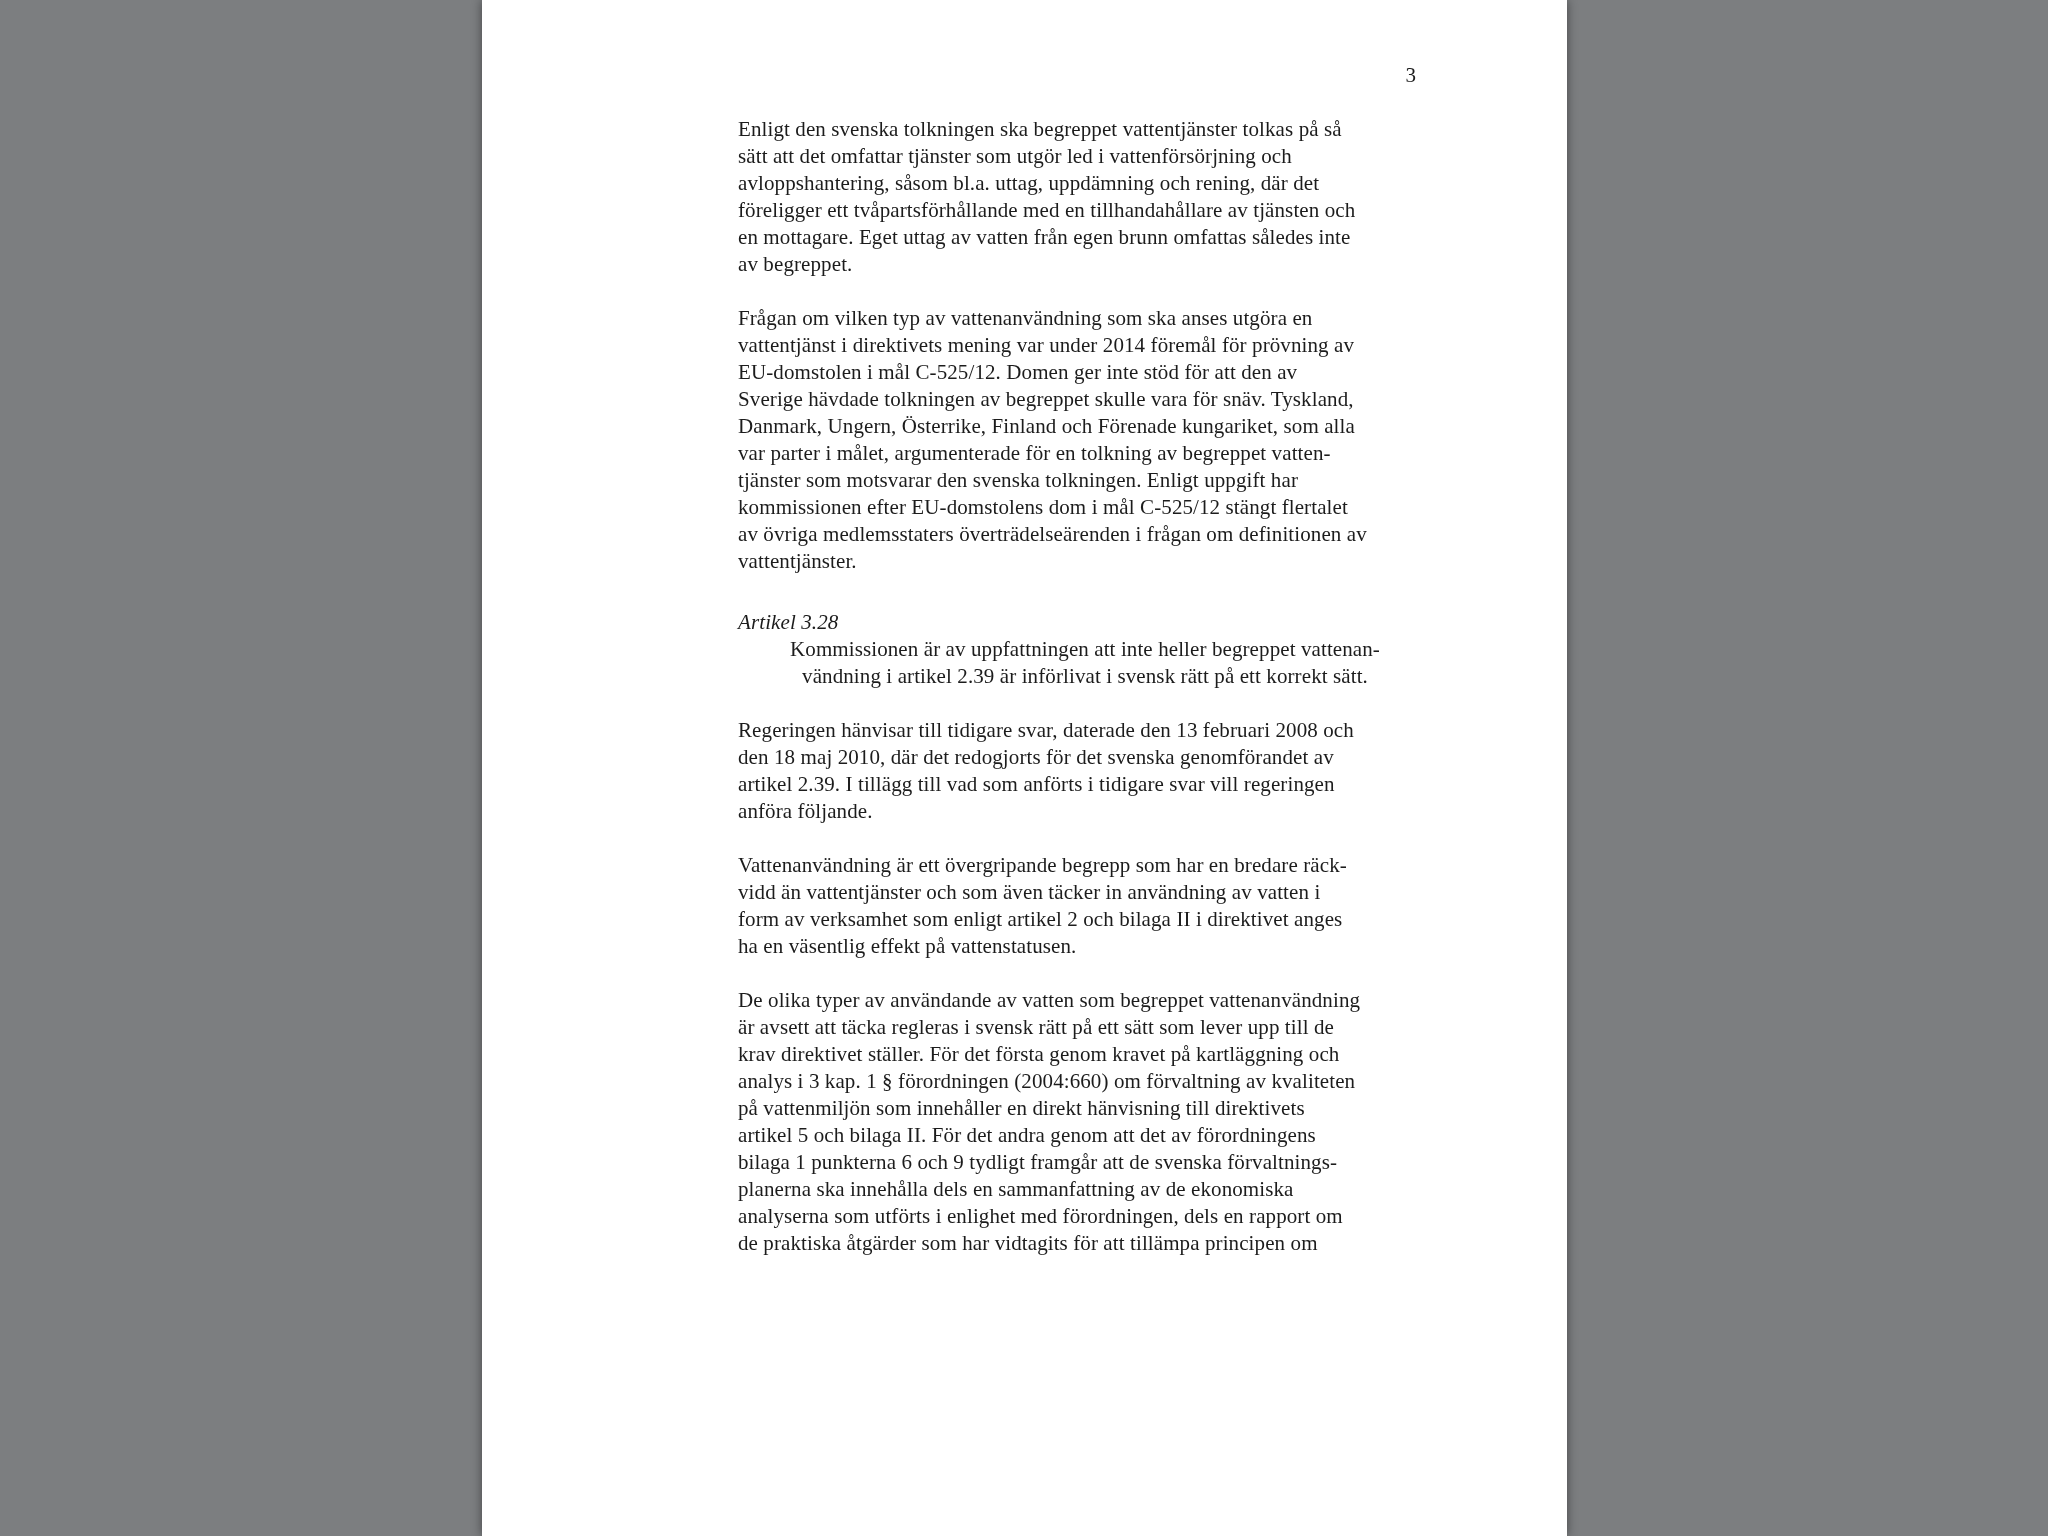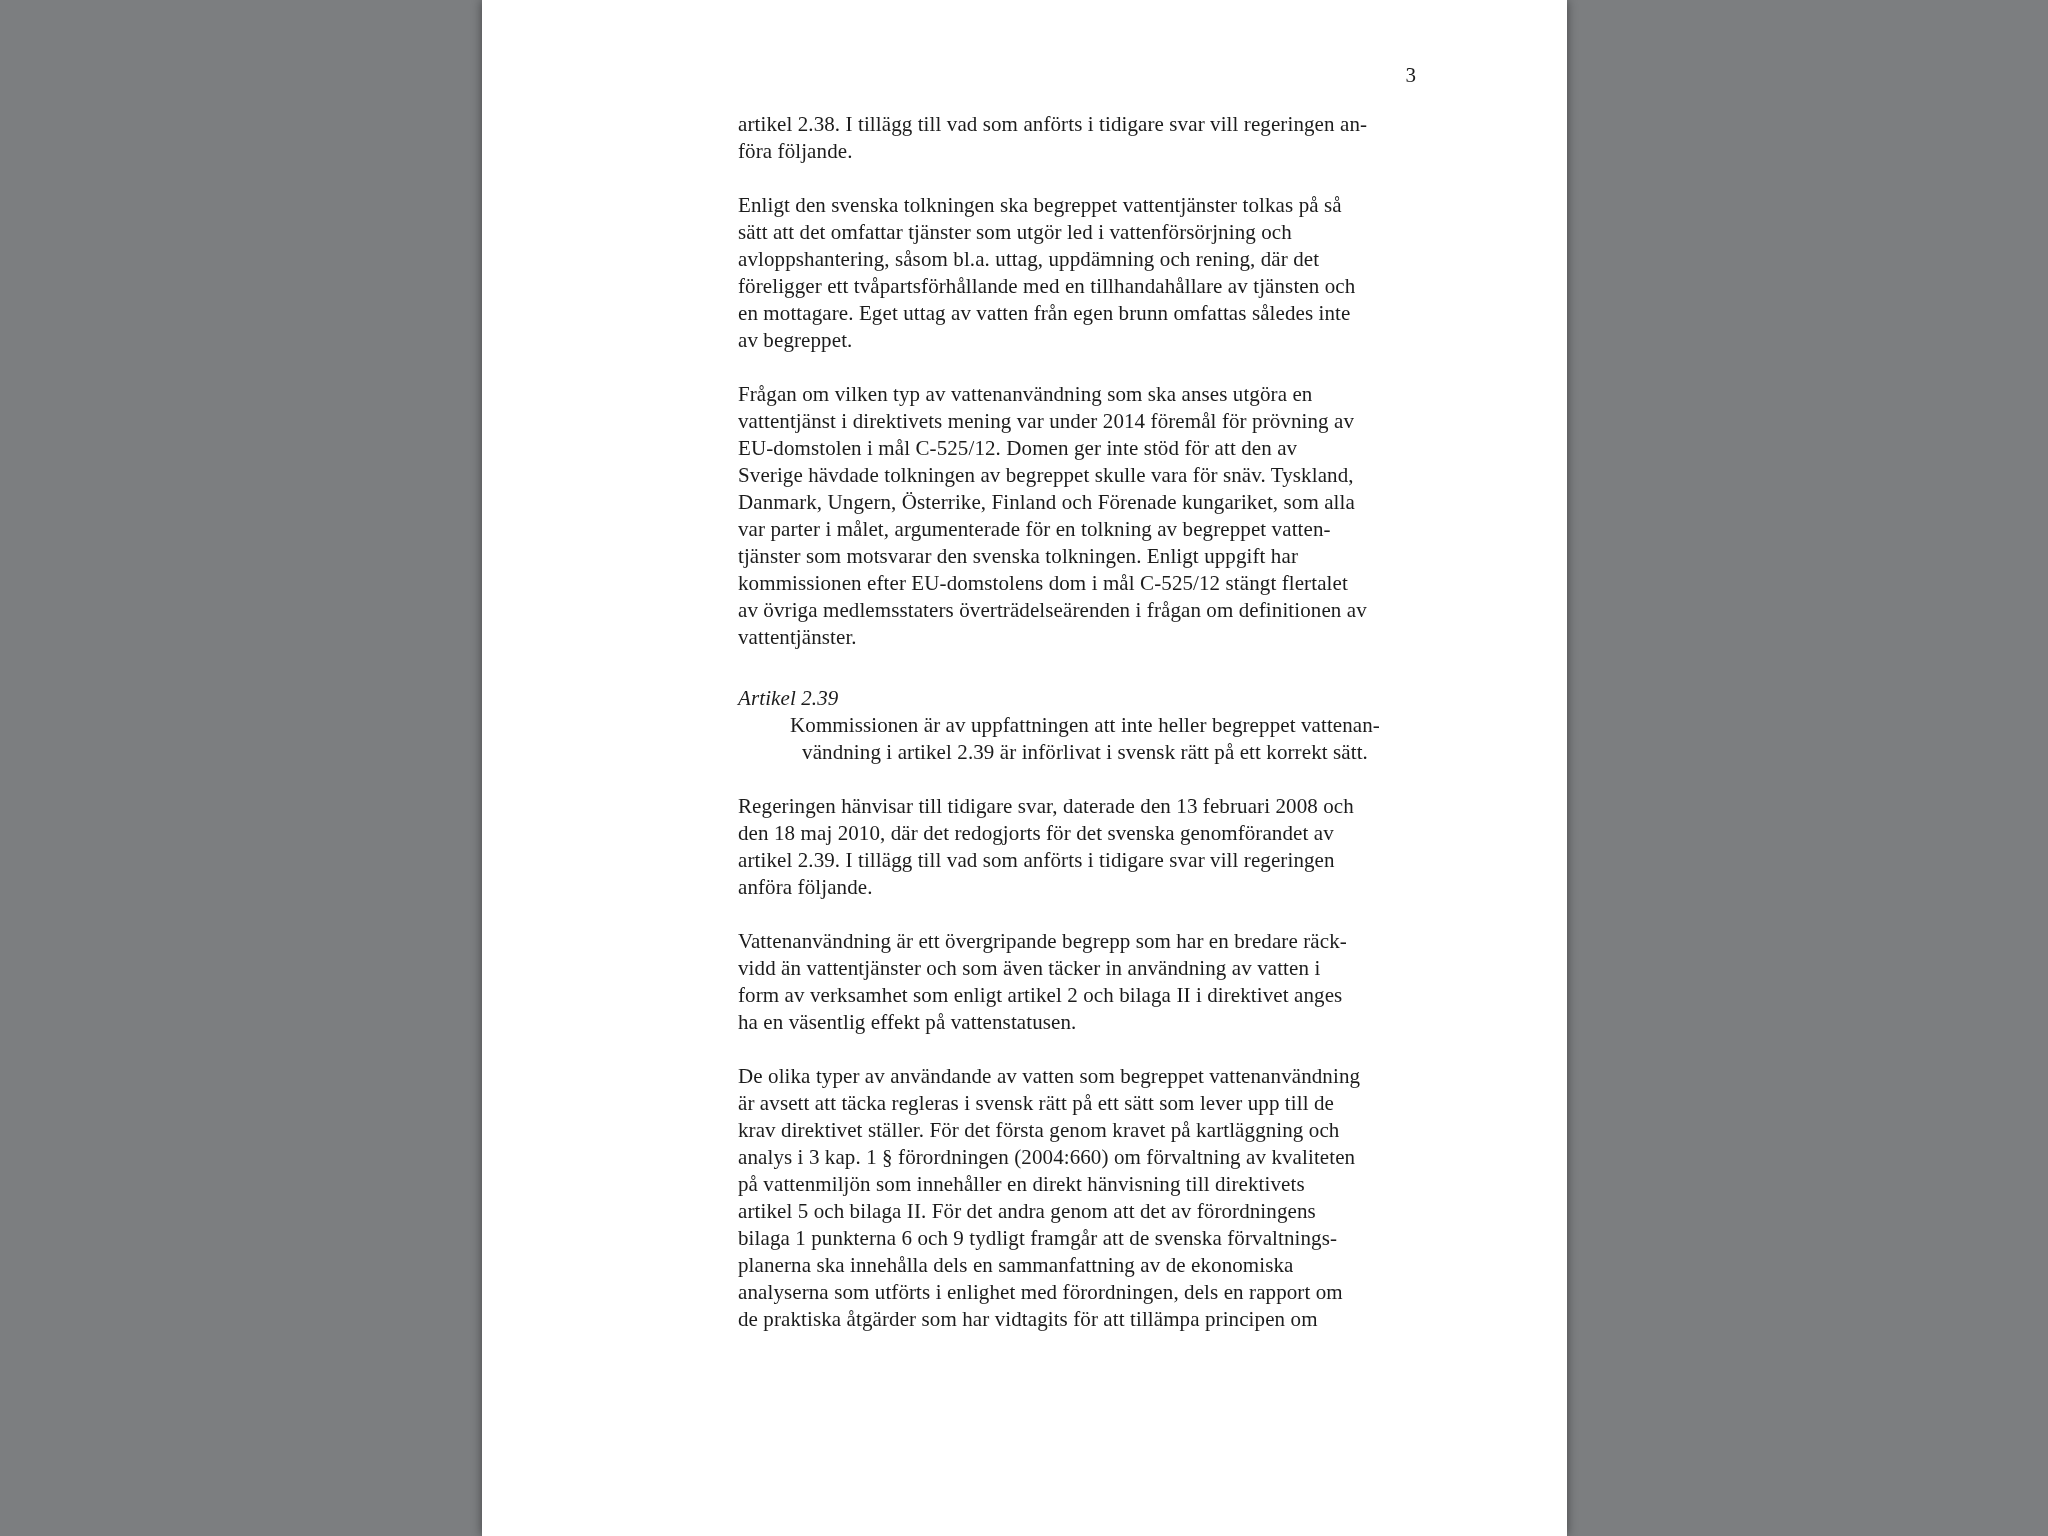--- a/index.html
+++ b/index.html
@@ -58,39 +58,37 @@
     text-align: center;
   }
 </style>
 </head>
 <body>
 
 <div class="viewer">
   <div class="page">
     <div class="content">
       <div class="page-number">3</div>
-      <p class="first">artikel 2.38. I tillägg till vad som anförts i tidigare svar vill regeringen an-
-föra följande.</p>
       <p>Enligt den svenska tolkningen ska begreppet vattentjänster tolkas på så
 sätt att det omfattar tjänster som utgör led i vattenförsörjning och
 avloppshantering, såsom bl.a. uttag, uppdämning och rening, där det
 föreligger ett tvåpartsförhållande med en tillhandahållare av tjänsten och
 en mottagare. Eget uttag av vatten från egen brunn omfattas således inte
 av begreppet.</p>
       <p>Frågan om vilken typ av vattenanvändning som ska anses utgöra en
 vattentjänst i direktivets mening var under 2014 föremål för prövning av
 EU-domstolen i mål C-525/12. Domen ger inte stöd för att den av
 Sverige hävdade tolkningen av begreppet skulle vara för snäv. Tyskland,
 Danmark, Ungern, Österrike, Finland och Förenade kungariket, som alla
 var parter i målet, argumenterade för en tolkning av begreppet vatten-
 tjänster som motsvarar den svenska tolkningen. Enligt uppgift har
 kommissionen efter EU-domstolens dom i mål C-525/12 stängt flertalet
 av övriga medlemsstaters överträdelseärenden i frågan om definitionen av
 vattentjänster.</p>
-      <p class="heading">Artikel 2.39</p>
+      <p class="heading">Artikel 3.28</p>
       <p class="after-heading">Kommissionen är av uppfattningen att inte heller begreppet vattenan-
 vändning i artikel 2.39 är införlivat i svensk rätt på ett korrekt sätt.</p>
       <p>Regeringen hänvisar till tidigare svar, daterade den 13 februari 2008 och
 den 18 maj 2010, där det redogjorts för det svenska genomförandet av
 artikel 2.39. I tillägg till vad som anförts i tidigare svar vill regeringen
 anföra följande.</p>
       <p>Vattenanvändning är ett övergripande begrepp som har en bredare räck-
 vidd än vattentjänster och som även täcker in användning av vatten i
 form av verksamhet som enligt artikel 2 och bilaga II i direktivet anges
 ha en väsentlig effekt på vattenstatusen.</p>

